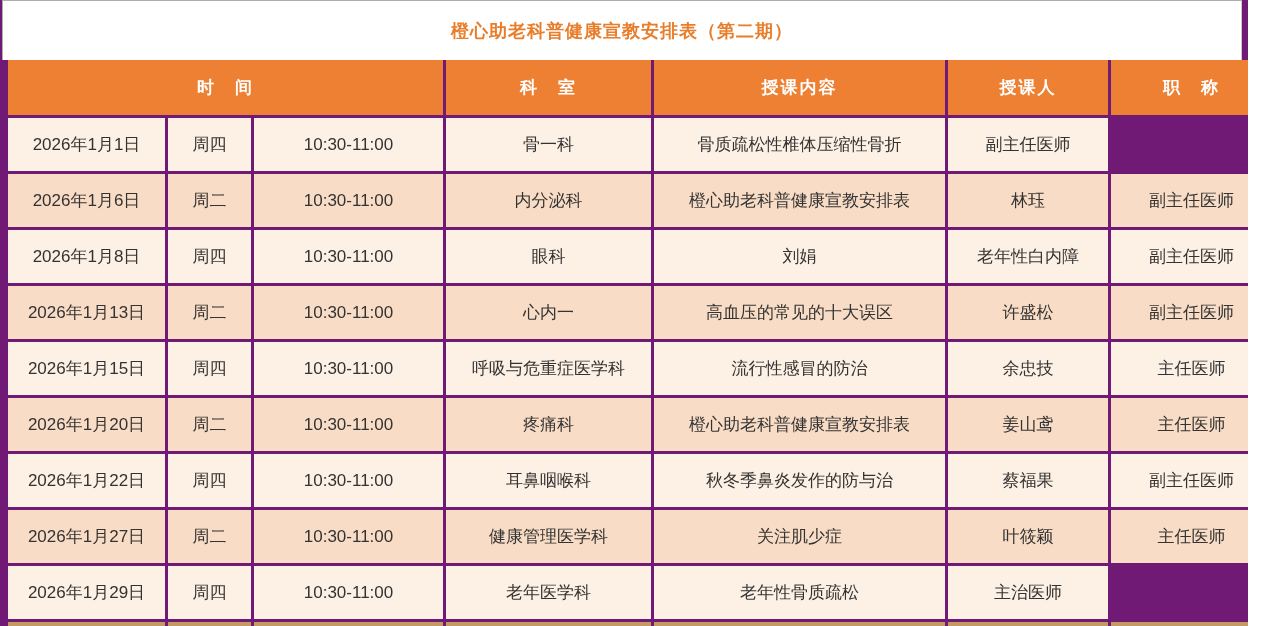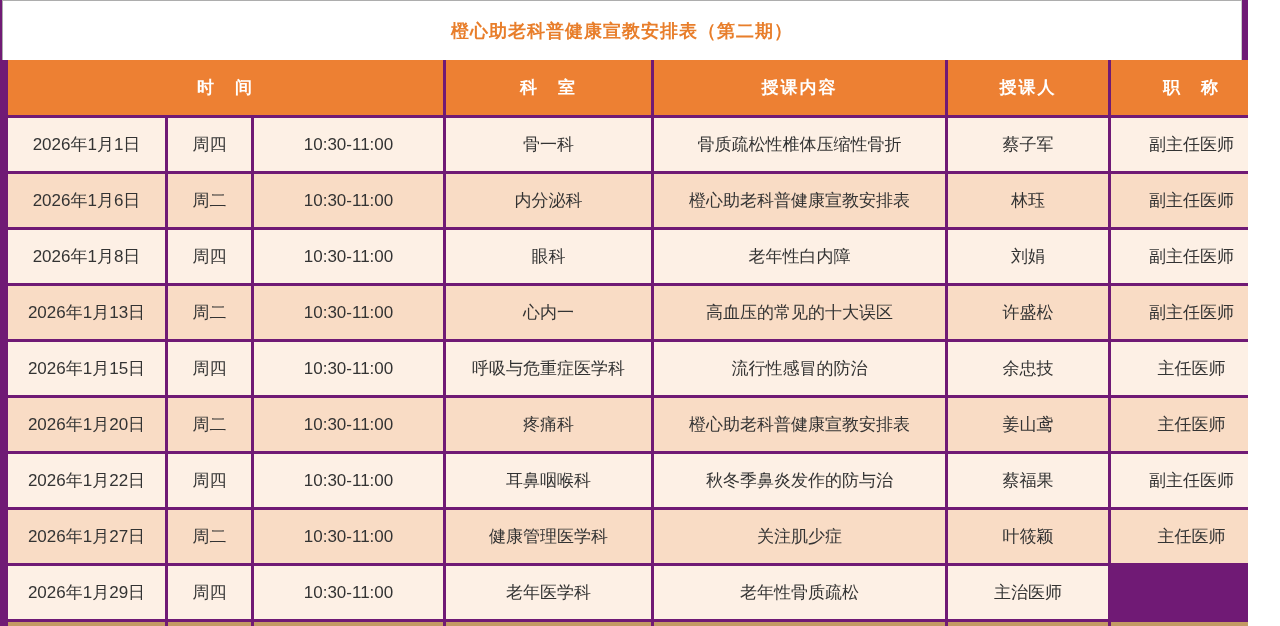--- a/index.html
+++ b/index.html
@@ -100,39 +100,38 @@
     <div class="hcell">职　称</div>
   </div>
 
   <div id="tbody">
       <div class="grid row light">
     <div class="cell">2026年1月1日</div>
     <div class="cell">周四</div>
     <div class="cell">10:30-11:00</div>
     <div class="cell">骨一科</div>
     <div class="cell">骨质疏松性椎体压缩性骨折</div>
-    <div class="cell">蔡子军</div>
     <div class="cell">副主任医师</div>
   </div>
       <div class="grid row dark">
     <div class="cell">2026年1月6日</div>
     <div class="cell">周二</div>
     <div class="cell">10:30-11:00</div>
     <div class="cell">内分泌科</div>
     <div class="cell">橙心助老科普健康宣教安排表</div>
     <div class="cell">林珏</div>
     <div class="cell">副主任医师</div>
   </div>
       <div class="grid row light">
     <div class="cell">2026年1月8日</div>
     <div class="cell">周四</div>
     <div class="cell">10:30-11:00</div>
     <div class="cell">眼科</div>
+    <div class="cell">刘娟</div>
     <div class="cell">老年性白内障</div>
-    <div class="cell">刘娟</div>
     <div class="cell">副主任医师</div>
   </div>
       <div class="grid row dark">
     <div class="cell">2026年1月13日</div>
     <div class="cell">周二</div>
     <div class="cell">10:30-11:00</div>
     <div class="cell">心内一</div>
     <div class="cell">高血压的常见的十大误区</div>
     <div class="cell">许盛松</div>
     <div class="cell">副主任医师</div>

